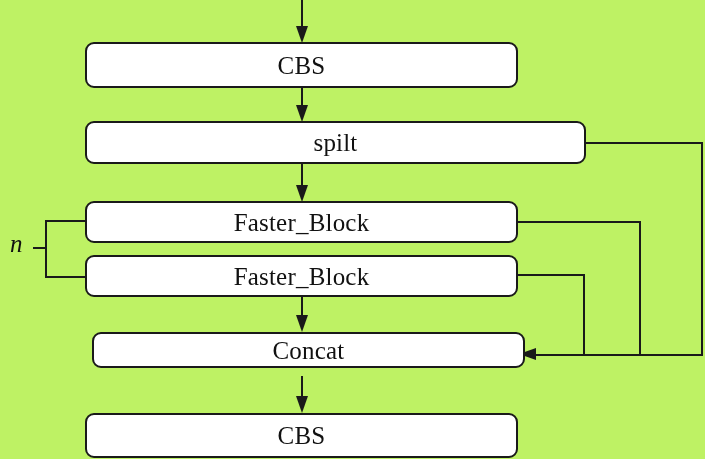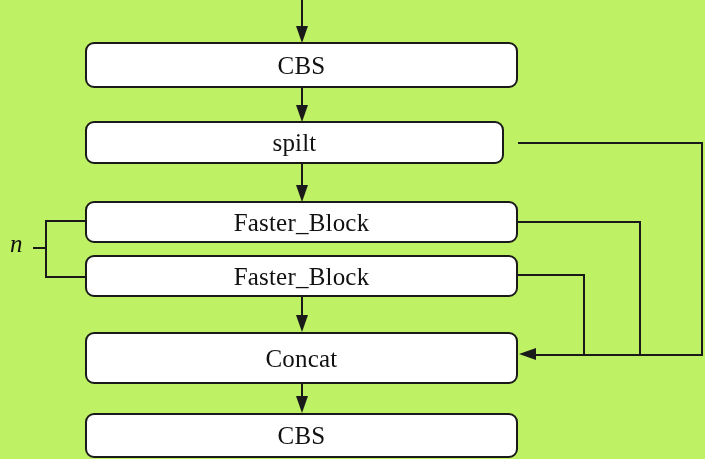--- a/index.html
+++ b/index.html
@@ -65,33 +65,33 @@
 </style>
 </head>
 <body>
 
 <div id="canvas">
 
   <div class="node" style="left:85px; top:42px; width:433px; height:46px;">
     <span>CBS</span>
   </div>
 
-  <div class="node" style="left:85px; top:121px; width:419px; height:43px;">
+  <div class="node" style="left:85px; top:121px; width:501px; height:43px;">
     <span>spilt</span>
   </div>
 
   <div class="node" style="left:85px; top:201px; width:433px; height:42px;">
     <span>Faster_Block</span>
   </div>
 
   <div class="node" style="left:85px; top:255px; width:433px; height:42px;">
     <span>Faster_Block</span>
   </div>
 
-  <div class="node" style="left:85px; top:332px; width:433px; height:52px;">
+  <div class="node" style="left:92px; top:332px; width:433px; height:36px;">
     <span>Concat</span>
   </div>
 
   <div class="node" style="left:85px; top:413px; width:433px; height:45px;">
     <span>CBS</span>
   </div>
 
   <div class="wire v" style="left:301px; top:0px; height:30px;"></div>
   <div class="arrow-down" style="left:295.7px; top:26px;"></div>
 

